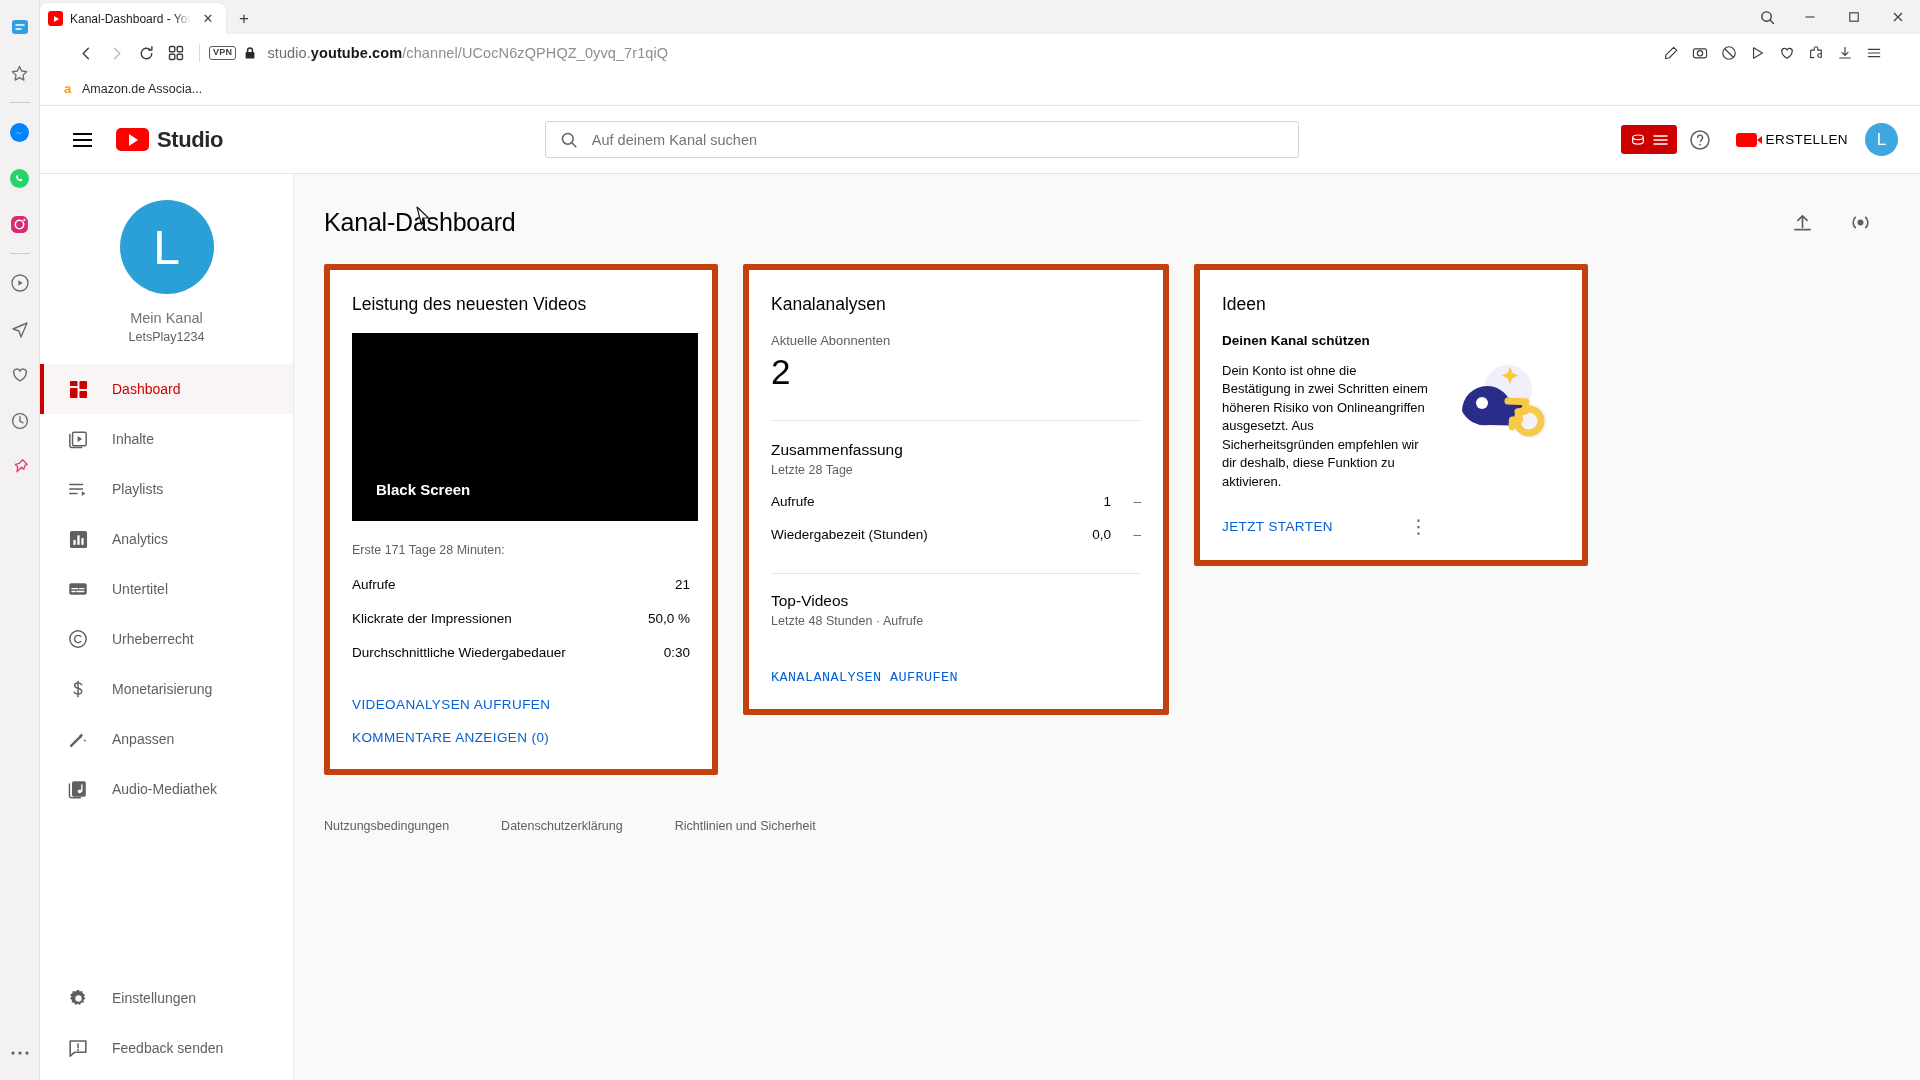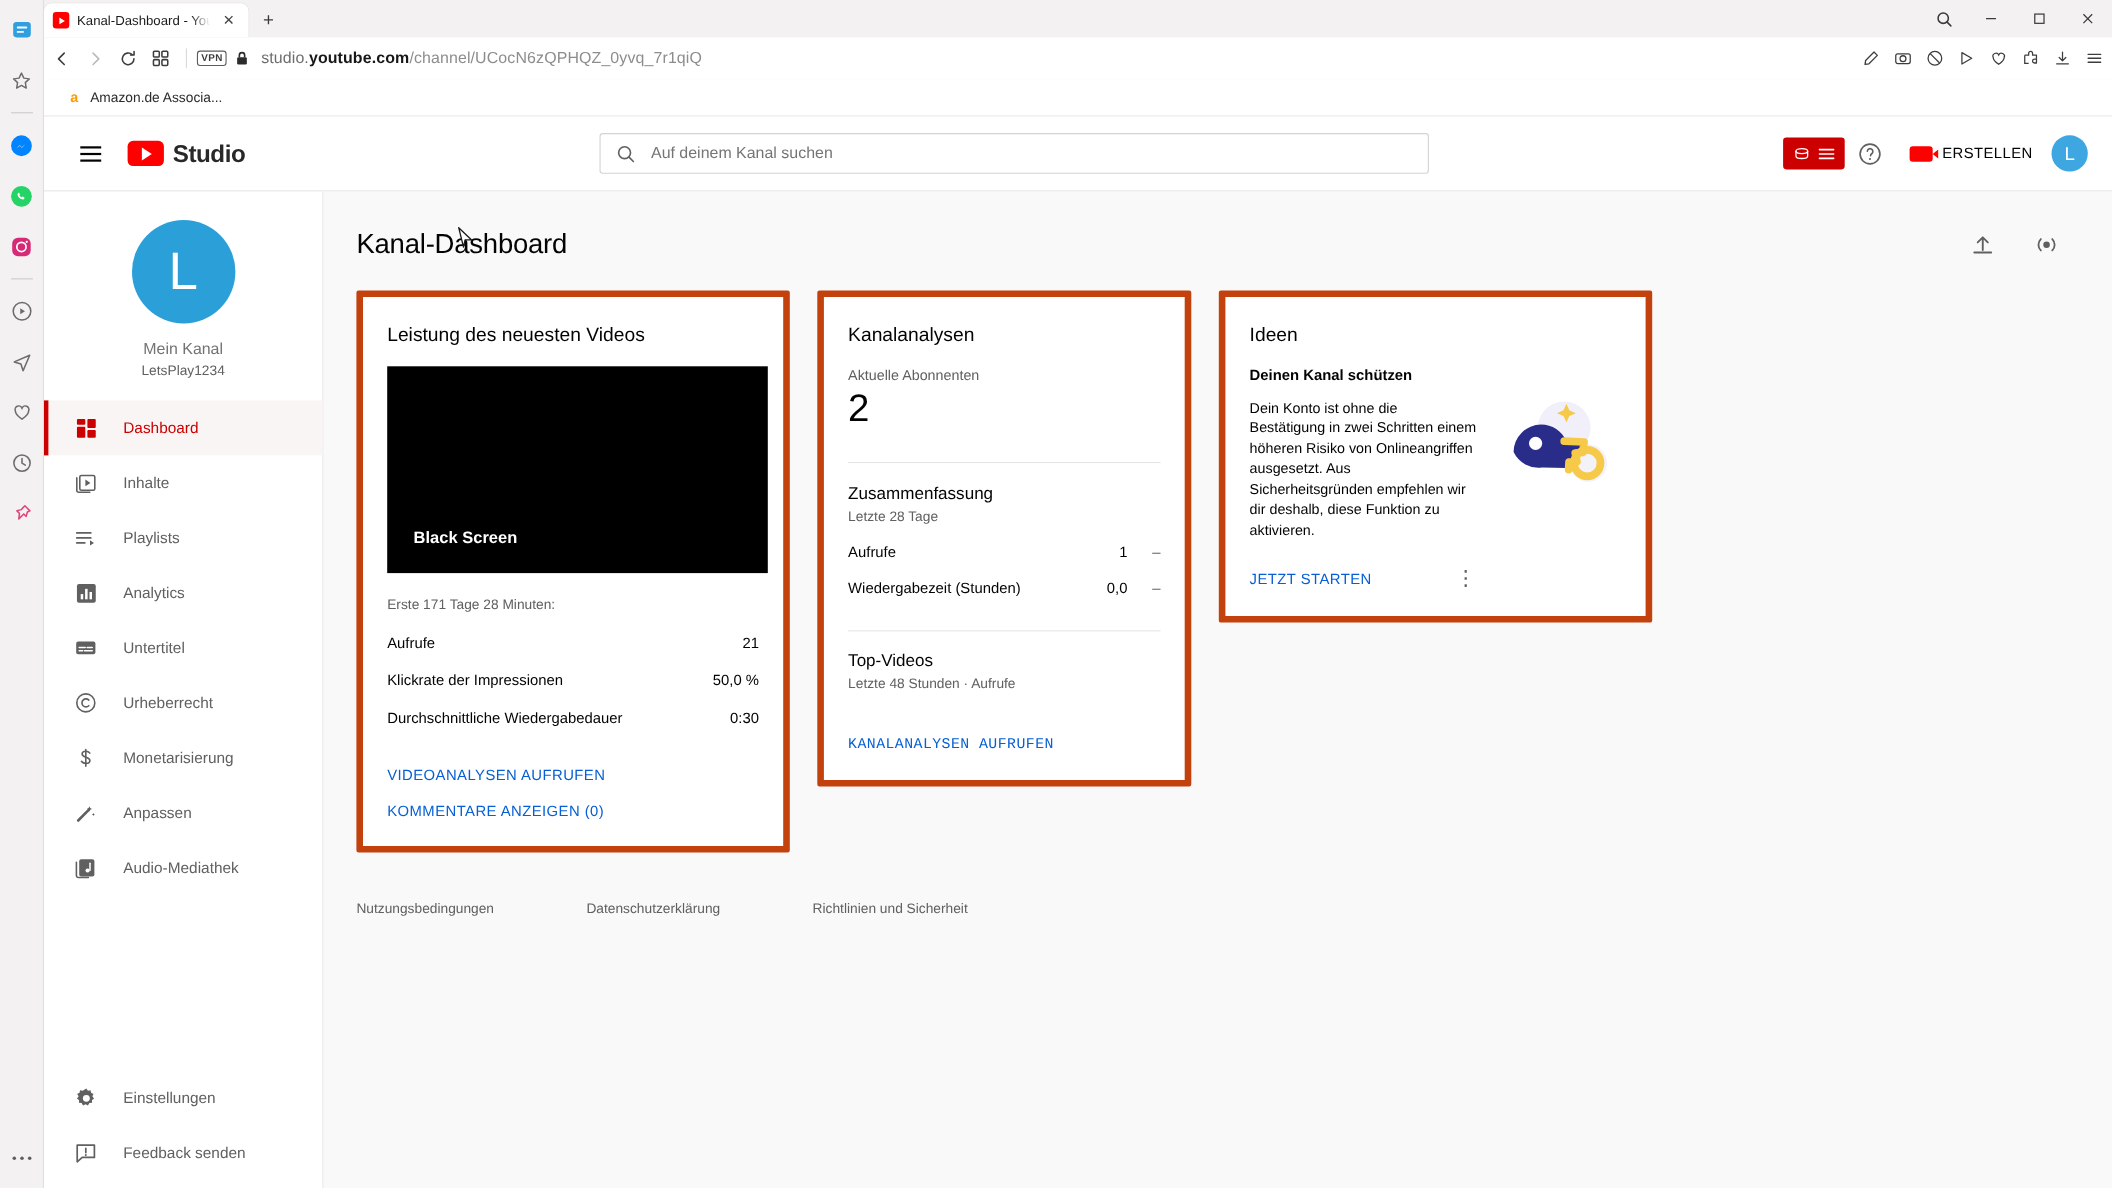--- a/index.html
+++ b/index.html
@@ -66,21 +66,21 @@
   .tab-x, .tab-plus {
     width: 20px; height: 20px; flex: none;
     display: flex; align-items: center; justify-content: center;
     color: #444; font-size: 13px; cursor: pointer; border-radius: 4px;
   }
   .tab-plus { margin-left: 8px; margin-bottom: 5px; font-size: 17px; color: #3b3b3b; }
 
   
   #addrrow {
     position: absolute; left: 0; top: 34px; width: 100%; height: 38px;
-    display: flex; align-items: center; padding: 0 2px; gap: 2px;
+    display: flex; align-items: center; padding: 0 32px; gap: 2px;
     background: #ffffff;
     justify-content: flex-end;
   }
   .nav-btn {
     width: 28px; height: 28px; border-radius: 5px;
     display: flex; align-items: center; justify-content: center;
     color: #3d3d3d; cursor: pointer; flex: none;
   }
   .nav-btn.dim { color: #b9b9b9; }
   .vdiv { width: 1px; height: 18px; background: #dcd8d8; margin: 0 7px; flex: none; }
@@ -229,21 +229,21 @@
     display:flex; align-items:center; justify-content: space-between;
     height: 34px; font-size: 13.5px; color:#030303;
   }
   .stat-row .sv { color:#030303; }
   .card-link {
     font-size: 13.5px; font-weight: 500; color:#065fd4;
     letter-spacing: .4px; cursor:pointer; padding: 14px 0 0;
   }
 
   
-  #card-analytics { width: 340px; }
+  #card-analytics { width: 426px; }
   .sub-label { font-size: 13px; color:#606060; }
   #sub-count { font-size: 35px; font-weight: 300; color:#030303; line-height: 1.25; margin-top: 2px; }
   .hr { height:1px; background:#e5e5e5; margin: 26px 0 20px; }
   .sec-title { font-size: 15.5px; font-weight: 500; color:#030303; }
   .sec-sub { font-size: 12.5px; color:#606060; margin-top: 4px; margin-bottom: 8px; }
   .sum-row { display:flex; align-items:center; height: 33px; font-size: 13.5px; color:#030303; }
   .sum-row .sname { flex:1; }
   .sum-row .sval { min-width: 44px; text-align:right; }
   .sum-row .sdelta { width: 30px; text-align:right; color:#606060; }
 
@@ -251,21 +251,21 @@
   #card-ideas { width: 394px; }
   #ideas-inner { display:flex; gap: 6px; }
   #ideas-text { flex: 1; max-width: 206px; }
   .ideas-head { font-size: 13.5px; font-weight: 700; color:#030303; margin-bottom: 14px; }
   .ideas-body { font-size: 13px; line-height: 1.42; color:#030303; }
   #ideas-art { width: 126px; flex:none; display:flex; align-items:flex-start; padding-top: 22px; }
   #ideas-actions { display:flex; align-items:center; margin-top: 26px; }
   #ideas-more { margin-left: 76px; color:#606060; cursor:pointer; font-size: 19px; line-height: 1; letter-spacing: 1px; }
 
   
-  #footer { display:flex; gap: 84px; padding: 44px 30px 0 30px; }
+  #footer { display:flex; gap: 52px; padding: 44px 30px 0 30px; }
   .foot-link { font-size: 12.5px; color:#606060; cursor:pointer; }
 
   
   #cursor { position:absolute; left: 416px; top: 206px; z-index: 60; pointer-events:none; }
 </style>
 </head>
 <body>
 
 <div id="opera-rail">
   <div class="rail-ico">

